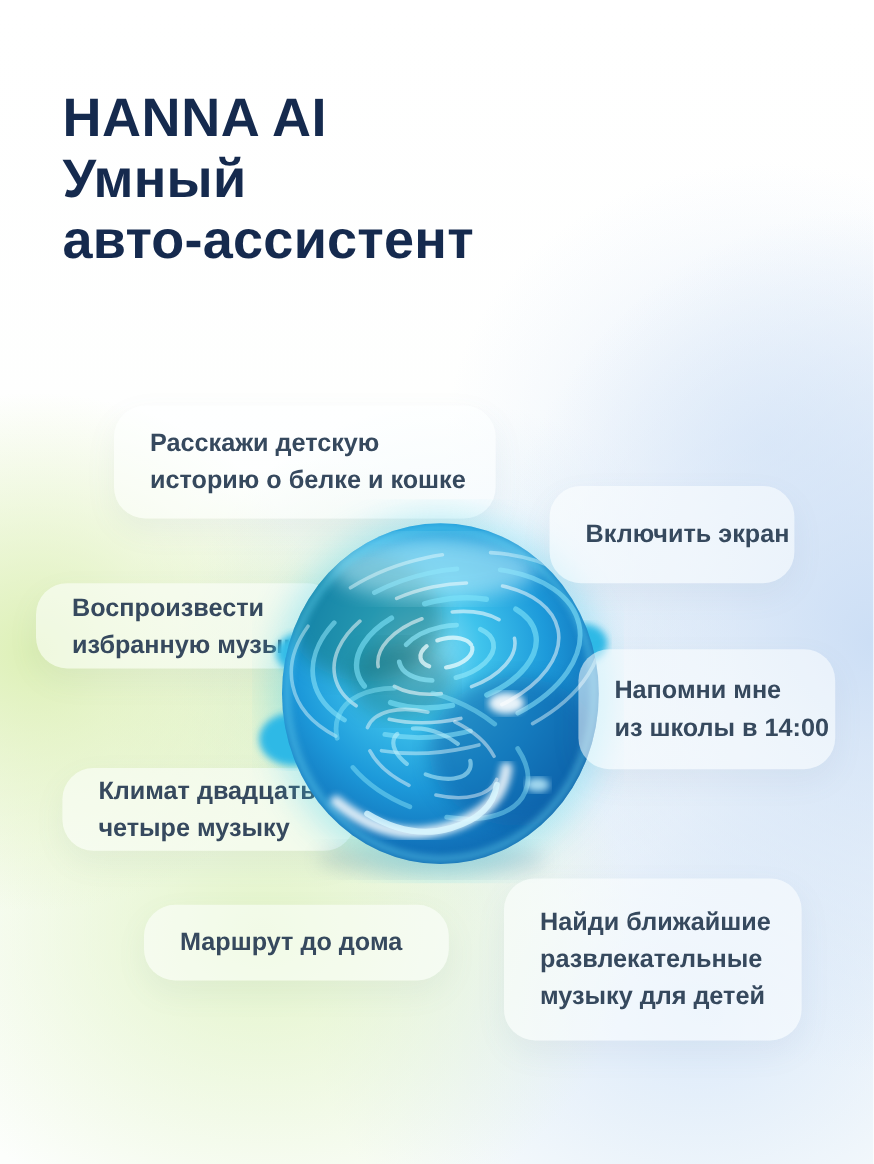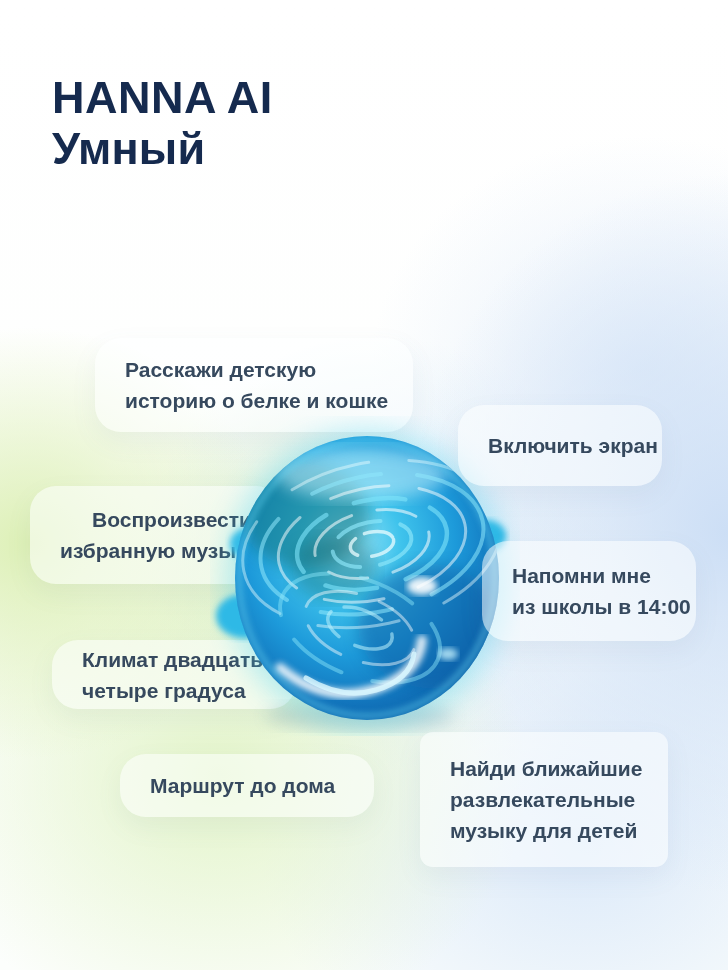--- a/index.html
+++ b/index.html
@@ -47,45 +47,46 @@
     box-shadow: 0 10px 26px rgba(96, 125, 152, 0.08);
     color: #36495e;
     font-size: 21px;
     line-height: 31px;
     white-space: nowrap;
   }
   .bubble .line { display: block; font-weight: bold; }
 
   .b1 { left: 95px;  top: 338px; width: 318px; height: 94px;  z-index: 4; }
   .b2 { left: 458px; top: 395px; width: 204px; height: 81px;  z-index: 6; margin-top: 10px; }
-  .b3 { left: 30px;  top: 486px; width: 252px; height: 98px;  z-index: 4; text-align: right; }
+  .b3 { left: 30px;  top: 486px; width: 252px; height: 71px;  z-index: 4; }
   .b4 { left: 482px; top: 541px; width: 214px; height: 100px; z-index: 6; }
   .b5 { left: 52px;  top: 640px; width: 244px; height: 69px;  z-index: 4; }
   .b6 { left: 120px; top: 754px; width: 254px; height: 63px;  z-index: 6; }
-  .b7 { left: 420px; top: 732px; width: 248px; height: 135px; z-index: 6; border-radius: 13px; }
+  .b7 { left: 420px; top: 732px; width: 248px; height: 135px; z-index: 6; }
 
   
   .orb-wrap {
     position: absolute;
     left: 210px;
     top: 416px;
     width: 310px;
     height: 320px;
     z-index: 5;
   }
   .orb-wrap svg { display: block; width: 100%; height: 100%; }
 </style>
 </head>
 <body>
 
 <div class="poster">
 
   <header class="title">
     <div class="brand">HANNA AI</div>
     <div>Умный</div>
+    <div>авто-ассистент</div>
   </header>
 
   <div class="bubble b1">
     <span class="line">Расскажи детскую</span>
     <span class="line">историю о белке и кошке</span>
   </div>
 
   <div class="bubble b2">
     <span class="line">Включить экран</span>
   </div>
@@ -95,21 +96,21 @@
     <span class="line">избранную музыку</span>
   </div>
 
   <div class="bubble b4">
     <span class="line">Напомни мне</span>
     <span class="line">из школы в 14:00</span>
   </div>
 
   <div class="bubble b5">
     <span class="line">Климат двадцать</span>
-    <span class="line">четыре градуса</span>
+    <span class="line">четыре музыку</span>
   </div>
 
   <div class="bubble b6">
     <span class="line">Маршрут до дома</span>
   </div>
 
   <div class="bubble b7">
     <span class="line">Найди ближайшие</span>
     <span class="line">развлекательные</span>
     <span class="line">музыку для детей</span>

